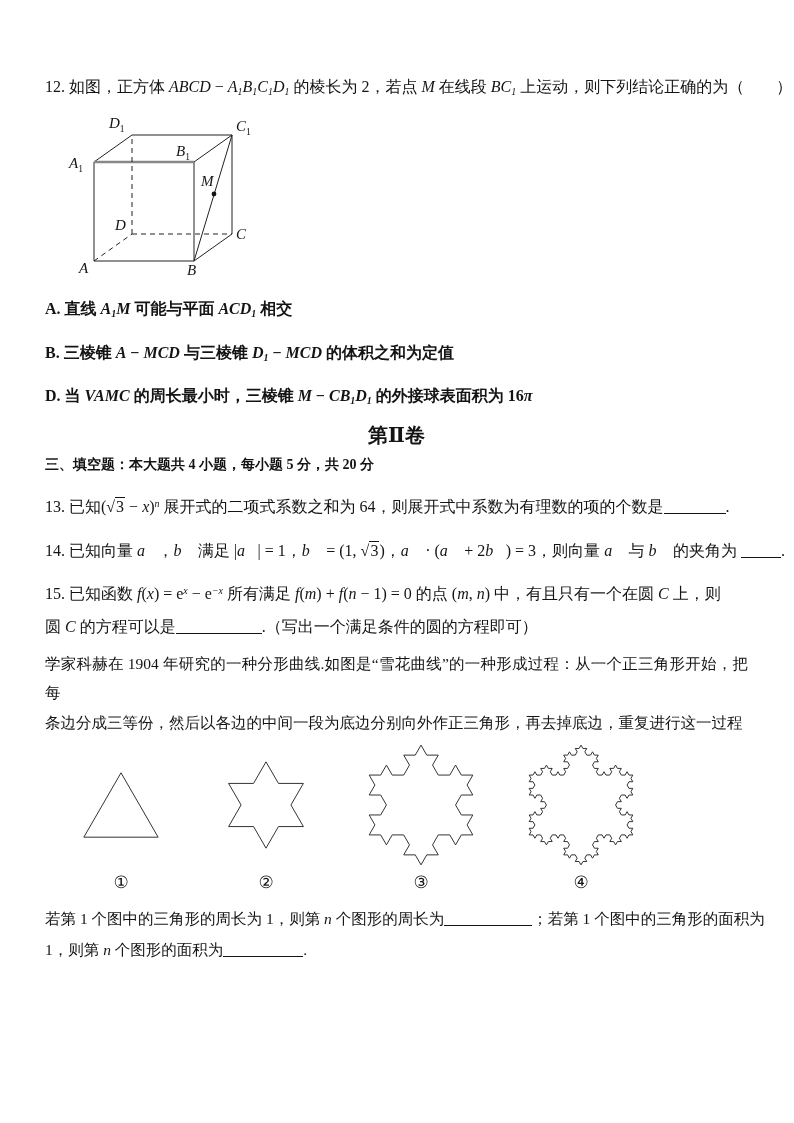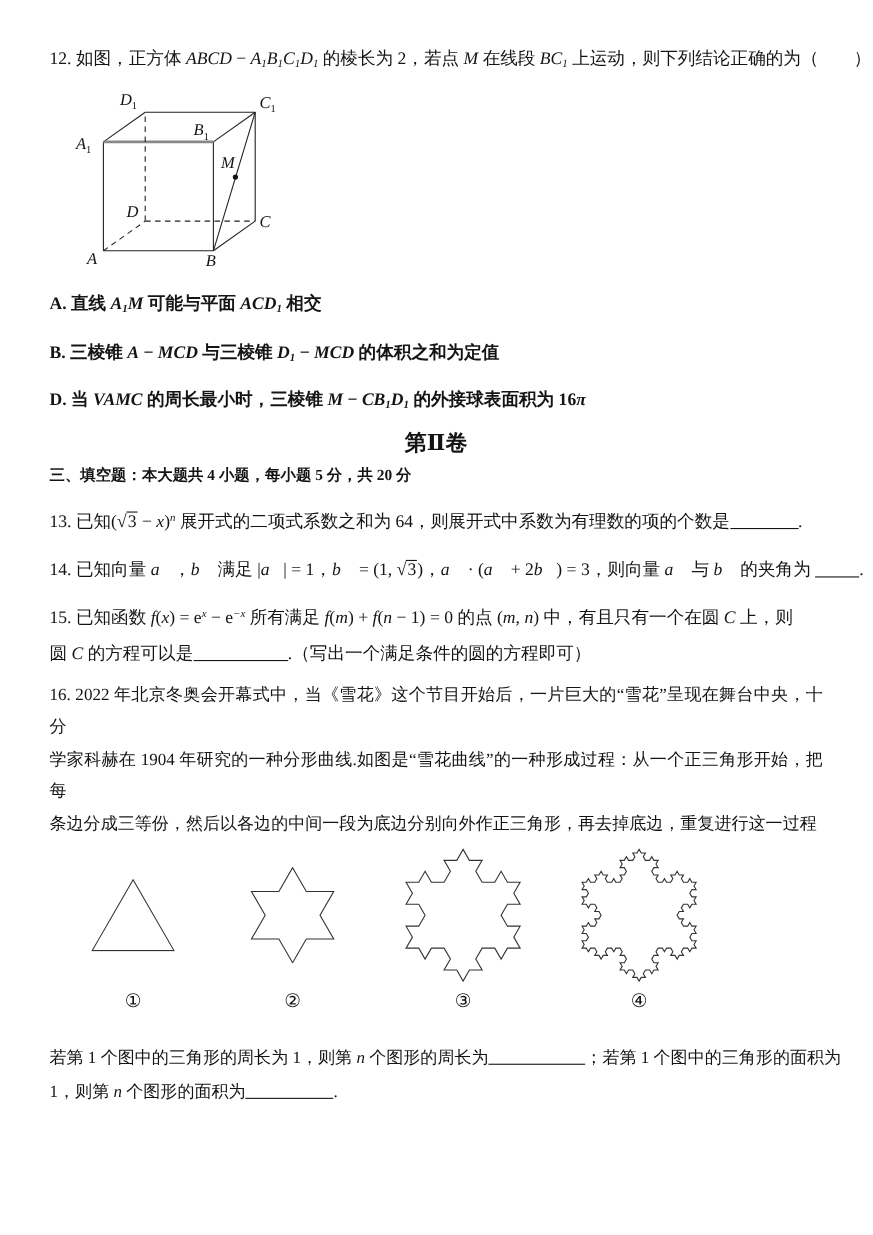--- a/index.html
+++ b/index.html
@@ -5,21 +5,21 @@
   * { margin:0; padding:0; box-sizing:border-box; }
   html,body { background:#ffffff; }
   body {
     width:794px; height:1123px;
     font-family:"Liberation Serif","DejaVu Serif",serif;
     color:#141414;
   }
   .page {
     position:relative;
     width:794px; height:1123px;
-    padding:43px 46px 0 45px;
+    padding:76px 46px 0 45px;
     overflow:hidden;
     background:#fff;
   }
   .line { font-size:16px; line-height:22px; white-space:nowrap; }
   .opt  { font-size:16px; line-height:20px; margin-top:19px; white-space:nowrap;font-weight:bold; }
   .opt.first { margin-top:0; }
   .it { font-style:italic; }
   .sub { font-size:0.62em; vertical-align:-0.28em; font-style:italic; }
   .sup { font-size:0.62em; vertical-align:0.5em; font-style:italic; }
   .blank { display:inline-block; height:4px; border-bottom:1px solid #141414; vertical-align:-2px; }
@@ -32,21 +32,21 @@
   .q14 { margin-top:18px; line-height:26px; }
   .q15 { margin-top:10px; }
   .q15 .line { line-height:33px; }
   .q16 { margin-top:6px; }
   .q16 .pline { font-size:15.5px; line-height:29.5px; white-space:normal; }
   .q16 .pline.just { text-align:justify; text-align-last:justify; }
   .fig-row { margin-top:3px; margin-left:6px; display:flex; align-items:flex-start; }
   .fig-cell { display:flex; flex-direction:column; align-items:center; }
   .fig-shapebox { height:130px; display:flex; align-items:center; justify-content:center; }
   .fig-label { margin-top:3px; font-size:17px; line-height:20px; text-align:center; }
-  .after { margin-top:26px; }
+  .after { margin-top:10px; }
   .after .line { font-size:15.5px; line-height:31px; }
 </style>
 </head>
 <body>
 
 <div class="page">
 
   <div class="line"><span>12. 如图，正方体 </span><span class="it">ABCD</span><span> − </span><span class="it">A</span><span class="sub">1</span><span class="it">B</span><span class="sub">1</span><span class="it">C</span><span class="sub">1</span><span class="it">D</span><span class="sub">1</span><span> 的棱长为 2，若点 </span><span class="it">M</span><span> 在线段 </span><span class="it">BC</span><span class="sub">1</span><span> 上运动，则下列结论正确的为（　　）</span></div>
 
   <div class="cube-wrap">
@@ -94,21 +94,20 @@
 
   <div class="line q13"><span>13. 已知</span><span>(</span>√<span class="rad">3</span><span> − </span><span class="it">x</span><span>)</span><span class="sup">n</span><span> 展开式的二项式系数之和为 64，则展开式中系数为有理数的项的个数是</span><span class="blank" style="width: 62px;"></span><span>.</span></div>
   <div class="line q14"><span>14. 已知向量 </span><span class="it">a⃗</span><span>，</span><span class="it">b⃗</span><span> 满足 </span><span>|</span><span class="it">a⃗</span><span>| = 1，</span><span class="it">b⃗</span><span> = (1, </span>√<span class="rad">3</span><span>)，</span><span class="it">a⃗</span><span> · (</span><span class="it">a⃗</span><span> + 2</span><span class="it">b⃗</span><span>) = 3，则向量 </span><span class="it">a⃗</span><span> 与 </span><span class="it">b⃗</span><span> 的夹角为 </span><span class="blank" style="width: 40px;"></span><span>.</span></div>
 
   <div class="q15">
     <div class="line"><span>15. 已知函数 </span><span class="it">f</span><span>(</span><span class="it">x</span><span>) = e</span><span class="sup">x</span><span> − e</span><span class="sup">−x</span><span> 所有满足 </span><span class="it">f</span><span>(</span><span class="it">m</span><span>) + </span><span class="it">f</span><span>(</span><span class="it">n</span><span> − 1) = 0 的点 (</span><span class="it">m</span><span>, </span><span class="it">n</span><span>) 中，有且只有一个在圆 </span><span class="it">C</span><span> 上，则</span></div>
     <div class="line"><span>圆 </span><span class="it">C</span><span> 的方程可以是</span><span class="blank" style="width: 86px;"></span><span>.（写出一个满足条件的圆的方程即可）</span></div>
   </div>
 
   <div class="q16">
-    <div class="pline just">16. 2022 年北京冬奥会开幕式中，当《雪花》这个节目开始后，一片巨大的“雪花”呈现在舞台中央，十分</div>
     <div class="pline just">学家科赫在 1904 年研究的一种分形曲线.如图是“雪花曲线”的一种形成过程：从一个正三角形开始，把每</div>
     <div class="pline">条边分成三等份，然后以各边的中间一段为底边分别向外作正三角形，再去掉底边，重复进行这一过程</div>
   </div>
 
   <div class="fig-row">
     <div class="fig-cell" style="width:140px">
       <div class="fig-shapebox">
         <svg width="90" height="66" viewBox="4 4 92 79.9" preserveAspectRatio="xMidYMid meet">
             <polygon points="50.00,5.00 95.00,82.90 5.00,82.90" fill="none" stroke="#333" stroke-width="1" vector-effect="non-scaling-stroke"></polygon>
           </svg>

